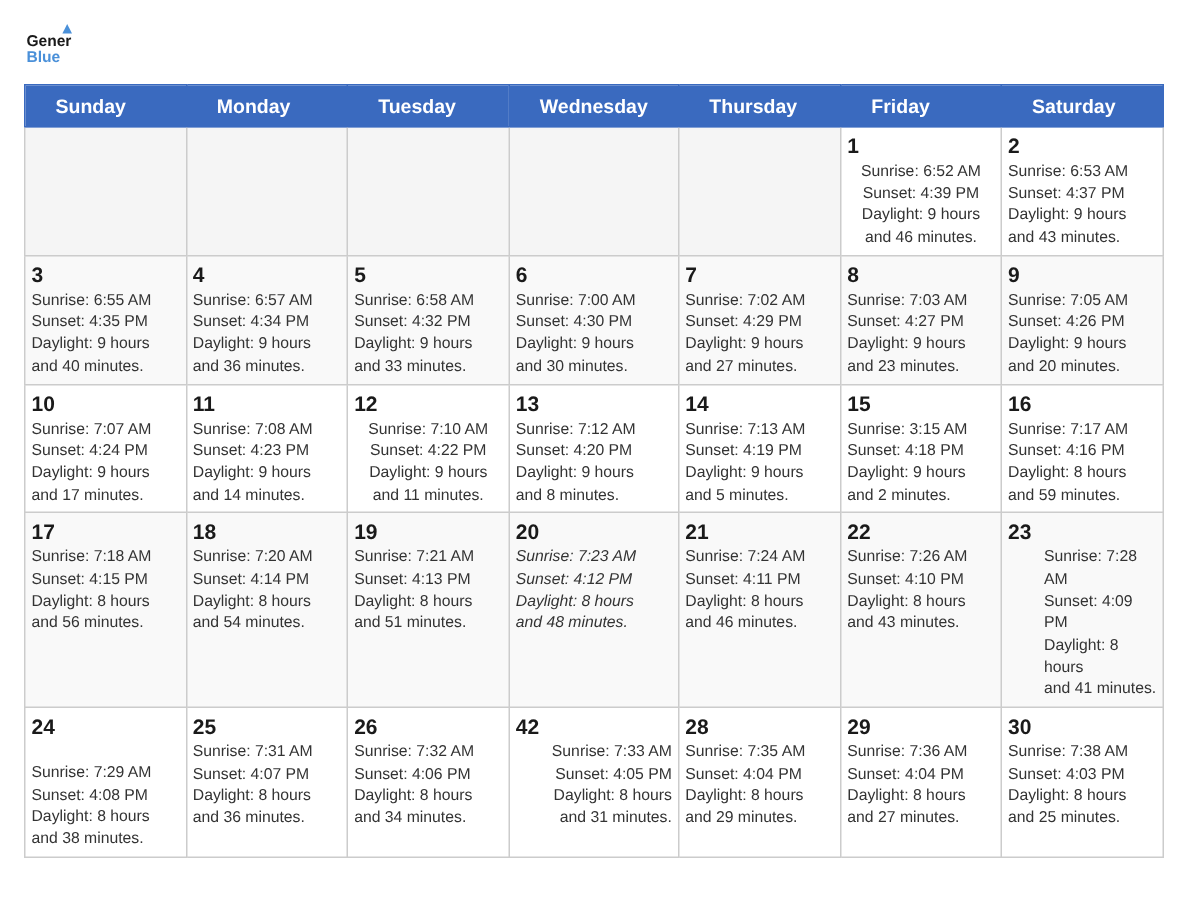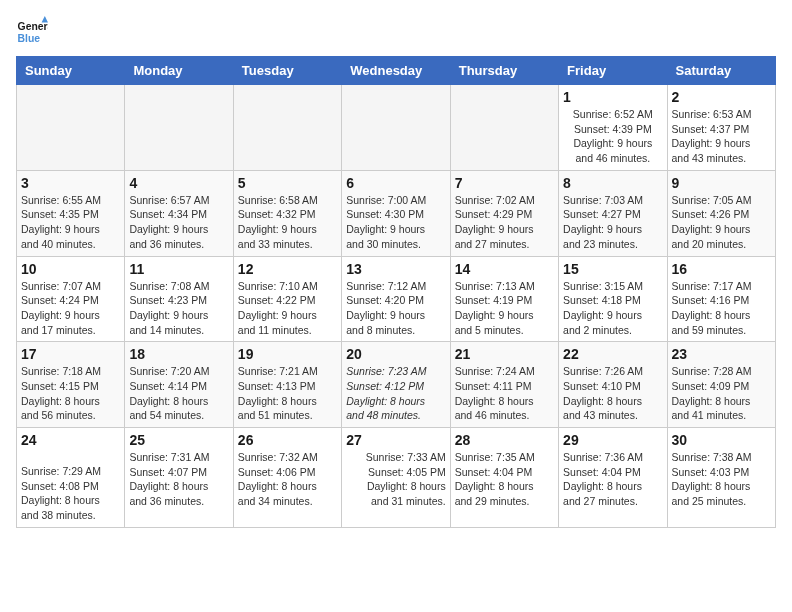--- a/index.html
+++ b/index.html
@@ -38,21 +38,21 @@
       color: #555;
     }
     table {
       width: 100%;
       border-collapse: collapse;
       font-size: 11px;
     }
     th {
       background: #3a6abf;
       color: #fff;
-      padding: 6px 8px;
+      padding: 6px 20px;
       text-align: left;
       font-weight: bold;
       font-size: 13px;
       border: 1px solid #3a6abf;
     }
     td {
       border: 1px solid #ccc;
       vertical-align: top;
       padding: 4px;
       height: 80px;
@@ -194,21 +194,21 @@
         </td>
         <td>
           <span class="day-number">11</span>
           <div class="day-info" style="white-space: pre-line;">Sunrise: 7:08 AM
 Sunset: 4:23 PM
 Daylight: 9 hours
 and 14 minutes.</div>
         </td>
         <td>
           <span class="day-number">12</span>
-          <div class="day-info" style="white-space: pre-line;">Sunrise: 7:10 AM
+          <div class="day-info" style="white-space: pre-line; text-align: center;">Sunrise: 7:10 AM
 Sunset: 4:22 PM
 Daylight: 9 hours
 and 11 minutes.</div>
         </td>
         <td>
           <span class="day-number">13</span>
           <div class="day-info" style="white-space: pre-line;">Sunrise: 7:12 AM
 Sunset: 4:20 PM
 Daylight: 9 hours
 and 8 minutes.</div>
@@ -273,21 +273,21 @@
         </td>
         <td>
           <span class="day-number">22</span>
           <div class="day-info" style="white-space: pre-line;">Sunrise: 7:26 AM
 Sunset: 4:10 PM
 Daylight: 8 hours
 and 43 minutes.</div>
         </td>
         <td>
           <span class="day-number">23</span>
-          <div class="day-info" style="white-space: pre-line;">Sunrise: 7:28 AM
+          <div class="day-info" style="white-space: pre-line; margin-left: 24px;">Sunrise: 7:28 AM
 Sunset: 4:09 PM
 Daylight: 8 hours
 and 41 minutes.</div>
         </td>
       </tr>
       <tr>
         <td>
           <span class="day-number">24</span>
           <div class="day-info" style="white-space: pre-line; margin-top: 16px;">Sunrise: 7:29 AM
 Sunset: 4:08 PM
@@ -302,21 +302,21 @@
 and 36 minutes.</div>
         </td>
         <td>
           <span class="day-number">26</span>
           <div class="day-info" style="white-space: pre-line;">Sunrise: 7:32 AM
 Sunset: 4:06 PM
 Daylight: 8 hours
 and 34 minutes.</div>
         </td>
         <td>
-          <span class="day-number">27</span>
+          <span class="day-number">42</span>
           <div class="day-info" style="white-space: pre-line; text-align: right;">Sunrise: 7:33 AM
 Sunset: 4:05 PM
 Daylight: 8 hours
 and 31 minutes.</div>
         </td>
         <td>
           <span class="day-number">28</span>
           <div class="day-info" style="white-space: pre-line;">Sunrise: 7:35 AM
 Sunset: 4:04 PM
 Daylight: 8 hours

